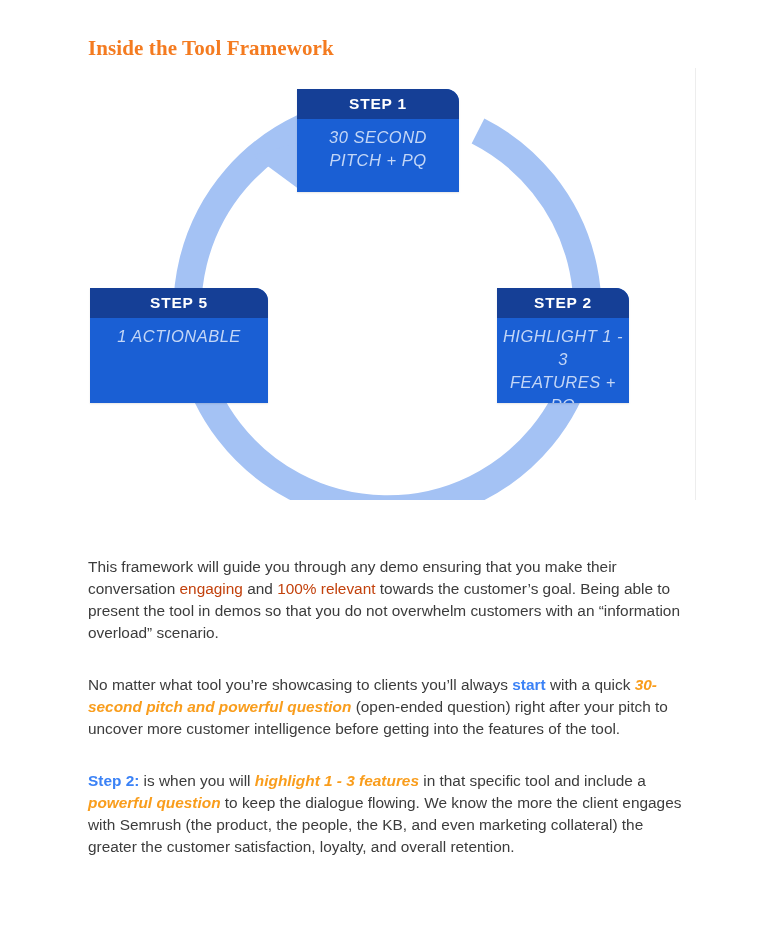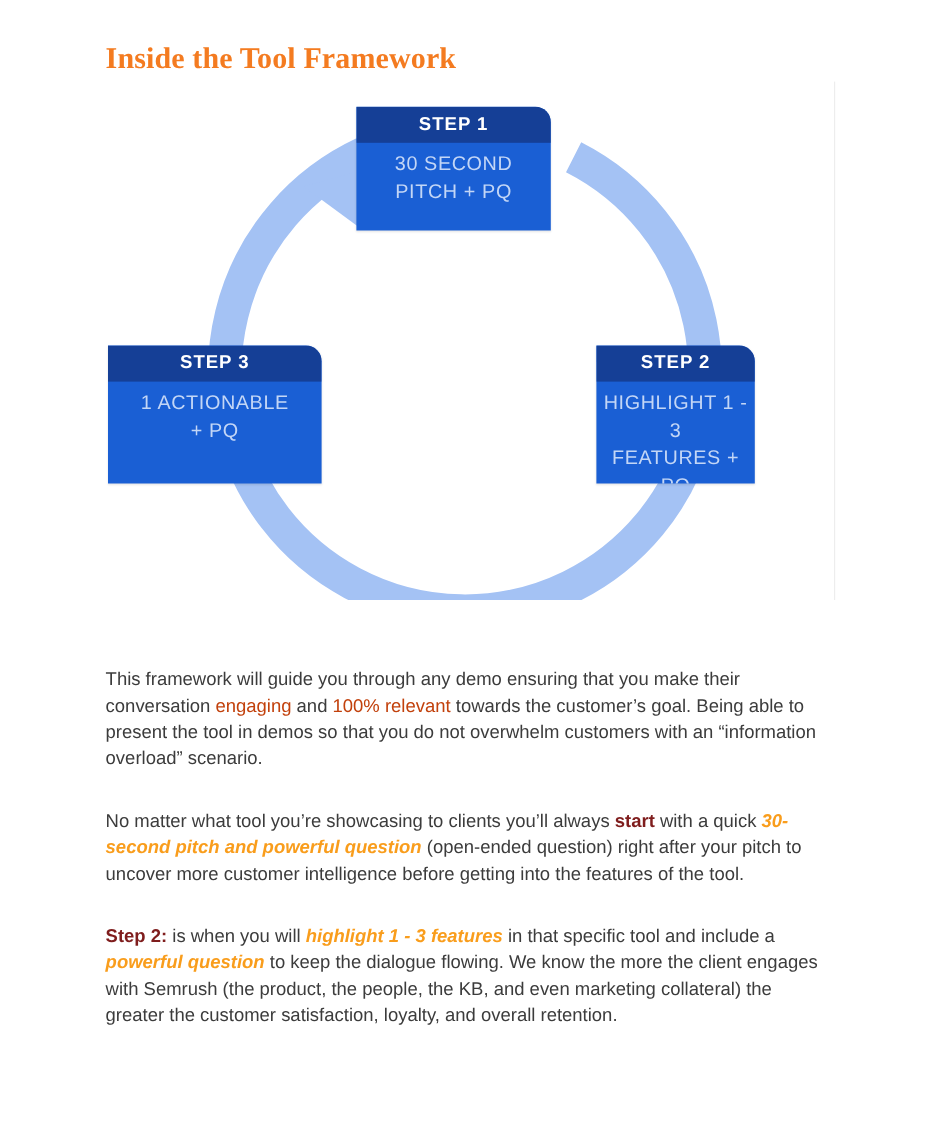--- a/index.html
+++ b/index.html
@@ -22,21 +22,21 @@
     height: 950px;
     background: #ffffff;
   }
 
   
   .page-title {
     position: absolute;
     left: 88px;
     top: 36px;
     font-family: "Liberation Serif", serif;
-    font-size: 25px;
+    font-size: 21px;
     font-weight: 700;
     color: #f47b20;
     letter-spacing: 0.1px;
     white-space: nowrap;
   }
 
   
   .diagram {
     position: absolute;
     left: 88px;
@@ -78,21 +78,21 @@
     line-height: 30px;
     height: 30px;
   }
   .step-body {
     color: #c3d6f6;
     font-size: 16.5px;
     letter-spacing: 0.5px;
     text-align: center;
     padding-top: 7px;
   }
-  .step-body .ln { display: block; line-height: 23px; }
+  .step-body .ln { display: block; line-height: 23px; font-style: italic; }
 
   
   #step1-box { left: 209px; top: 21px;  width: 162px; height: 103px; }
   #step2-box { left: 409px; top: 220px; width: 132px; height: 115px; }
   #step3-box { left: 2px;   top: 220px; width: 178px; height: 115px; }
 
   
   .content {
     position: absolute;
     left: 88px;
@@ -102,21 +102,21 @@
   .para {
     font-size: 15.4px;
     line-height: 22px;
     color: #3c3c3c;
     font-weight: 300;
     margin: 0 0 30px 0;
   }
   .para:last-child { margin-bottom: 0; }
   .accent { color: #c2410c; }
   .accent-bi { color: #f99d1c; font-weight: 700; font-style: italic; }
-  .b { font-weight: 700; color: #7f1d1d; }
+  .b { font-weight: 700; color: #3b82f6; }
 </style>
 </head>
 <body>
 
 <div class="page">
 
   <div class="page-title">Inside the Tool Framework</div>
 
   <div class="diagram">
 
@@ -140,24 +140,23 @@
 
     <div class="step-box" id="step2-box">
       <div class="step-header">STEP 2</div>
       <div class="step-body">
         <span class="ln">HIGHLIGHT 1 - 3</span>
         <span class="ln">FEATURES + PQ</span>
       </div>
     </div>
 
     <div class="step-box" id="step3-box">
-      <div class="step-header">STEP 3</div>
+      <div class="step-header">STEP 5</div>
       <div class="step-body">
         <span class="ln">1 ACTIONABLE</span>
-        <span class="ln">+ PQ</span>
       </div>
     </div>
 
   </div>
 
   <div class="content">
 
     <p class="para"><span>This framework will guide you through any demo ensuring that you make their conversation </span><span class="accent">engaging</span><span> and </span><span class="accent">100% relevant</span><span> towards the customer’s goal. Being able to present the tool in demos so that you do not overwhelm customers with an “information overload” scenario.</span></p>
 
     <p class="para"><span>No matter what tool you’re showcasing to clients you’ll always </span><span class="b">start</span><span> with a quick </span><span class="accent-bi">30-second pitch and powerful question</span><span> (open-ended question) right after your pitch to uncover more customer intelligence before getting into the features of the tool.</span></p>

